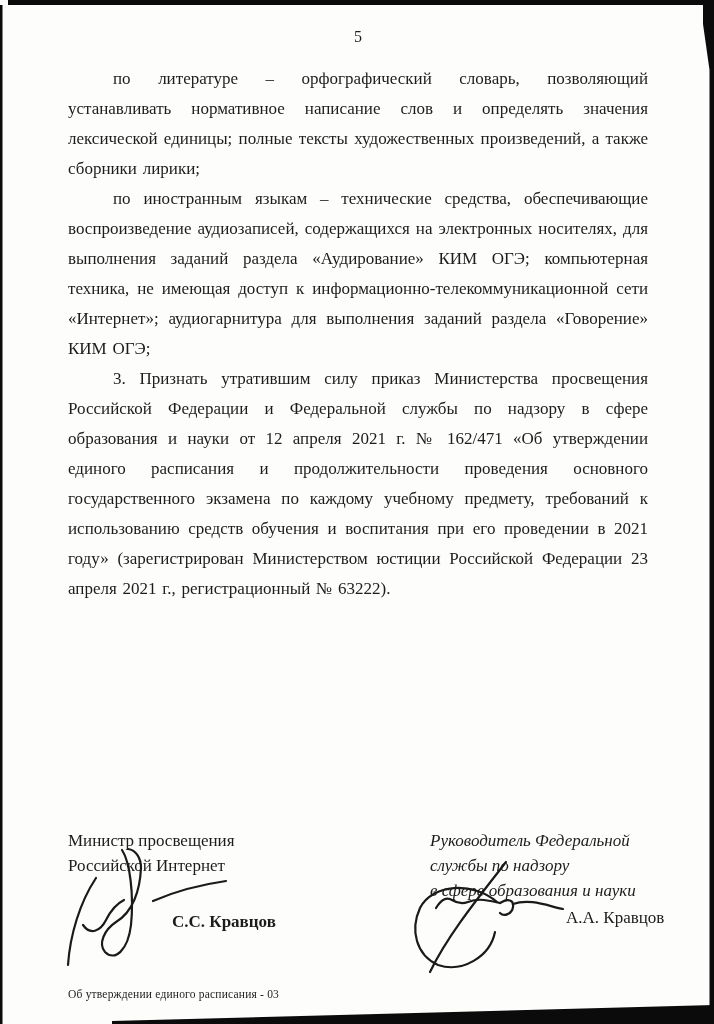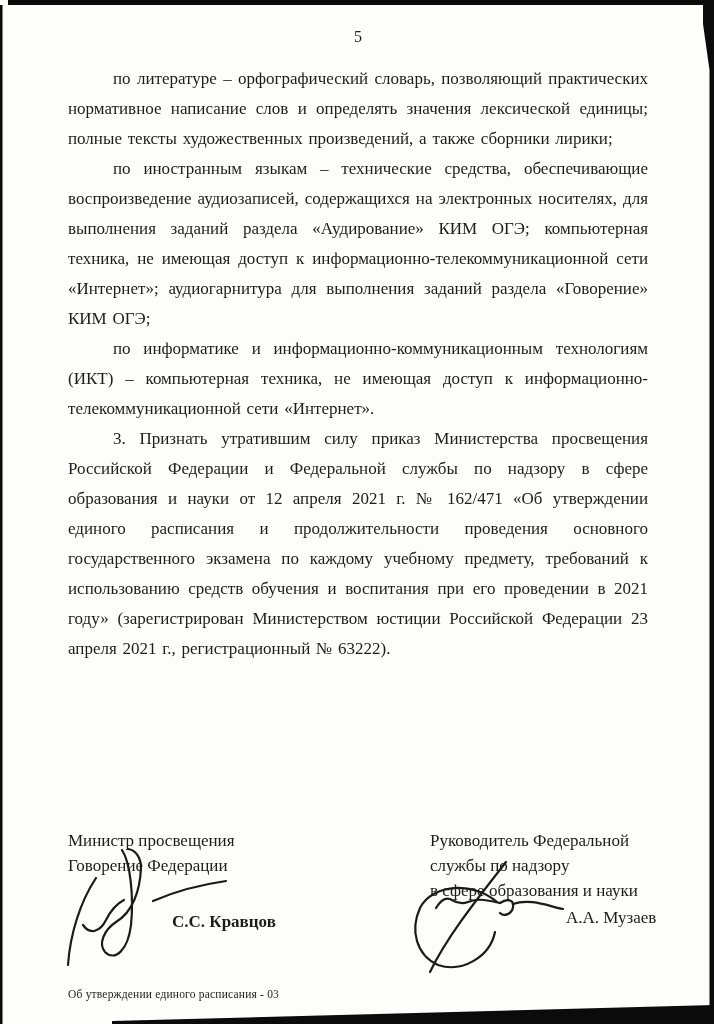--- a/index.html
+++ b/index.html
@@ -10,21 +10,21 @@
   .scan-frame{position:absolute;top:0;left:0;pointer-events:none;}
   .page-num{position:absolute;top:28px;left:68px;width:580px;text-align:center;font-size:16px;}
   .content{position:absolute;top:64px;left:68px;width:580px;}
   .content p{
     margin:0;font-size:17px;line-height:30px;text-align:justify;
     text-indent:45px;word-spacing:1.5px;
   }
   .sig-section{position:absolute;top:822px;left:0;width:714px;height:180px;font-size:17px;}
   .sig-title{position:absolute;line-height:25px;}
   .sig-title.left{left:68px;top:6px;}
-  .sig-title.right{left:430px;top:6px;}
+  .sig-title.right{left:430px;top:6px;font-style:italic;}
   .sig-name{position:absolute;font-size:17px;}
   .sig-name.left{left:172px;top:90px;font-weight:bold;}
   .sig-name.right{left:566px;top:86px;}
   svg.sig{position:absolute;}
   svg.sig.left{left:50px;top:18px;}
   svg.sig.right{left:408px;top:18px;}
   svg.sig path{fill:none;stroke:#1a1a1a;stroke-width:2.2;stroke-linecap:round;}
   .footer{position:absolute;left:68px;top:972px;font-size:11.5px;letter-spacing:0.2px;margin-top:16px;}
 </style>
 </head>
@@ -35,31 +35,30 @@
   <svg class="scan-frame" width="714" height="1024" viewBox="0 0 714 1024">
     <path d="M8,0 H714 V5 H8 Z" fill="#0b0b0b"></path>
     <path d="M0,5 H2.5 V1024 H0 Z" fill="#0b0b0b"></path>
     <path d="M703,0 H714 V1024 H709.5 V70 L703,24 Z" fill="#0b0b0b"></path>
     <path d="M112,1021 L714,1005 V1024 H112 Z" fill="#0b0b0b"></path>
   </svg>
 
   <div class="page-num">5</div>
 
   <div class="content">
-    <p>по литературе – орфографический словарь, позволяющий практических нормативное написание слов и определять значения лексической единицы; полные тексты художественных произведений, а также сборники лирики;</p>
+    <p>по литературе – орфографический словарь, позволяющий устанавливать нормативное написание слов и определять значения лексической единицы; полные тексты художественных произведений, а также сборники лирики;</p>
     <p>по иностранным языкам – технические средства, обеспечивающие воспроизведение аудиозаписей, содержащихся на электронных носителях, для выполнения заданий раздела «Аудирование» КИМ ОГЭ; компьютерная техника, не имеющая доступ к информационно-телекоммуникационной сети «Интернет»; аудиогарнитура для выполнения заданий раздела «Говорение» КИМ ОГЭ;</p>
-    <p>по информатике и информационно-коммуникационным технологиям (ИКТ) – компьютерная техника, не имеющая доступ к информационно-телекоммуникационной сети «Интернет».</p>
     <p>3. Признать утратившим силу приказ Министерства просвещения Российской Федерации и Федеральной службы по надзору в сфере образования и науки от 12 апреля 2021 г. № 162/471 «Об утверждении единого расписания и продолжительности проведения основного государственного экзамена по каждому учебному предмету, требований к использованию средств обучения и воспитания при его проведении в 2021 году» (зарегистрирован Министерством юстиции Российской Федерации 23 апреля 2021 г., регистрационный № 63222).</p>
   </div>
 
   <div class="sig-section">
 
     <div class="sig-title left">
       <div>Министр просвещения</div>
-      <div>Говорение Федерации</div>
+      <div>Российской Интернет</div>
     </div>
 
     <div class="sig-title right">
       <div>Руководитель Федеральной</div>
       <div>службы по надзору</div>
       <div>в сфере образования и науки</div>
     </div>
 
     <svg class="sig left" width="190" height="140" viewBox="0 0 190 140">
       <path d="M18,125 C20,95 30,62 46,38"></path>
@@ -70,18 +69,18 @@
 
     <svg class="sig right" width="220" height="140" viewBox="0 0 220 140">
       <path d="M89,62 C65,41 24,44 12,68 C2,90 8,115 30,125 C54,133 82,117 87,92"></path>
       <path d="M28,68 Q36,55 44,60 T60,62 T76,60 T92,63"></path>
       <path d="M92,63 C100,58 106,60 105,67 C104,74 96,77 92,73"></path>
       <path d="M105,64 C122,58 140,66 155,69"></path>
       <path d="M22,132 C40,95 70,58 98,22"></path>
     </svg>
 
     <div class="sig-name left">С.С. Кравцов</div>
-    <div class="sig-name right">А.А. Музаев</div>
+    <div class="sig-name right">А.А. Кравцов</div>
   </div>
 
   <div class="footer">Об утверждении единого расписания - 03</div>
 
 </div>
 
 </body></html>

